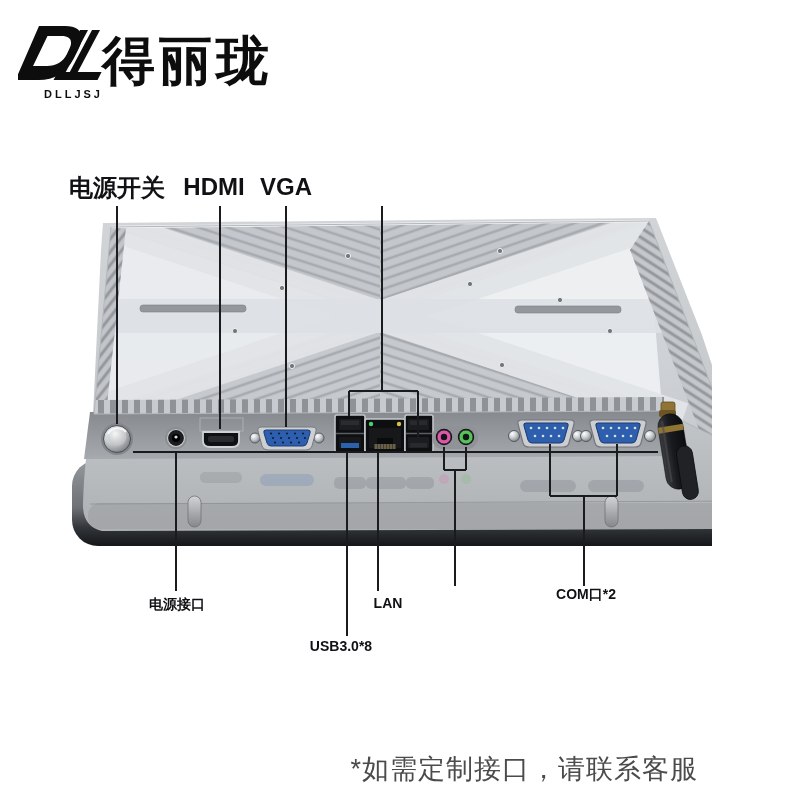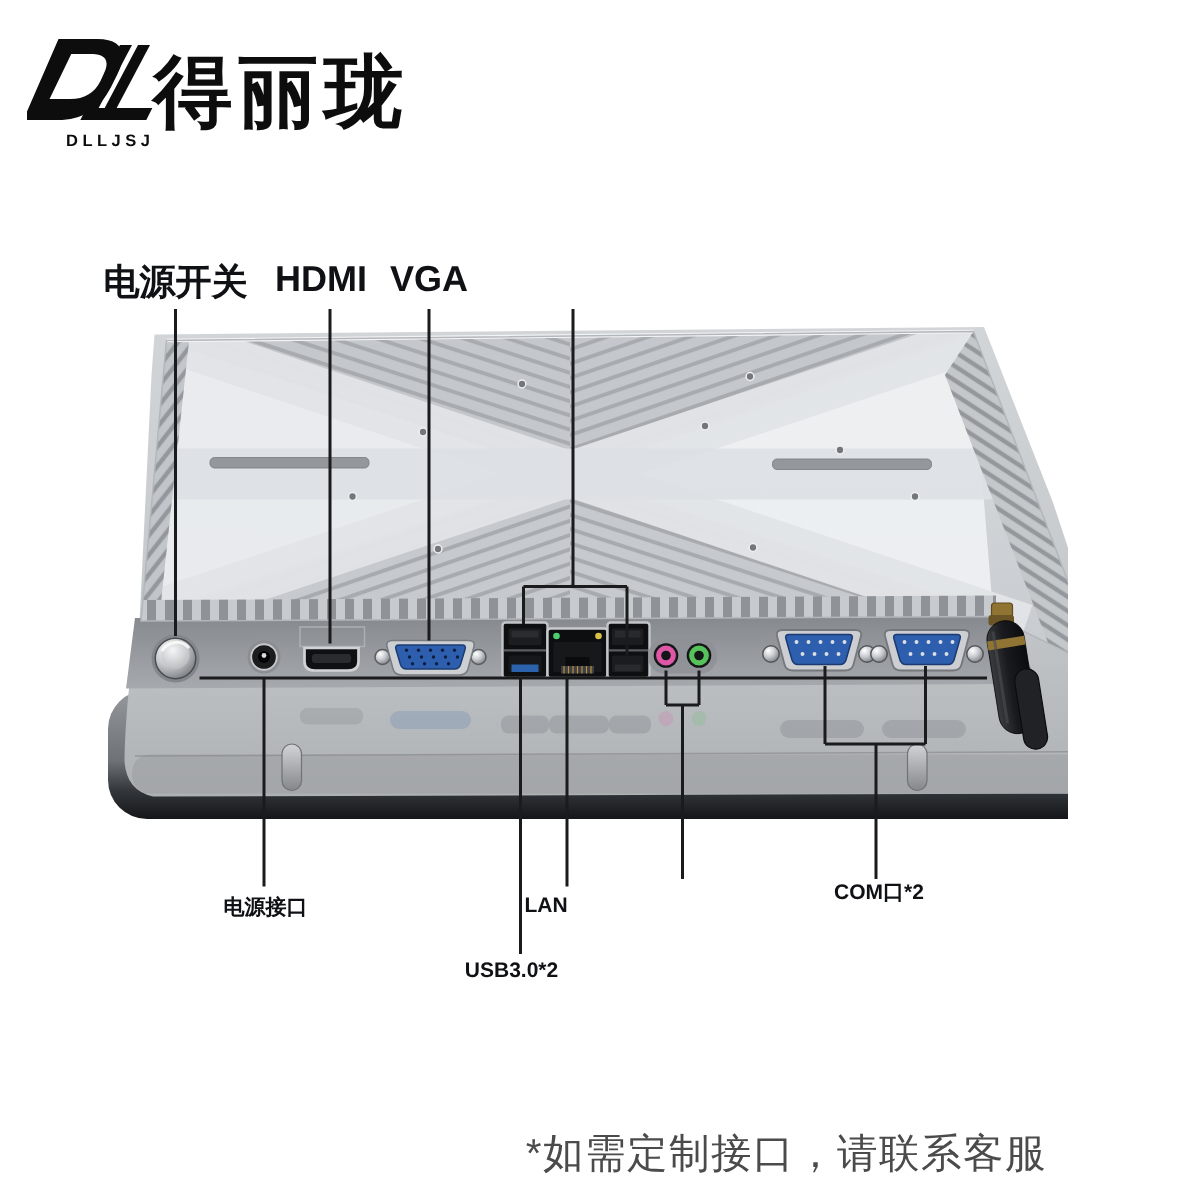--- a/index.html
+++ b/index.html
@@ -343,19 +343,19 @@
     </svg>
     <div class="logo-sub">DLLJSJ</div>
     <div class="logo-name">得丽珑</div>
   </div>
 
   <div class="lbl top" style="left:117px;top:172px">电源开关</div>
   <div class="lbl top" style="left:214px;top:173px">HDMI</div>
   <div class="lbl top" style="left:286px;top:173px">VGA</div>
 
   <div class="lbl bot" style="left:177px;top:596px">电源接口</div>
-  <div class="lbl bot" style="left:341px;top:638px">USB3.0*2</div>
-  <div class="lbl bot" style="left:364px;top:595px">LAN</div>
+  <div class="lbl bot" style="left:341px;top:638px">USB3.0*8</div>
+  <div class="lbl bot" style="left:388px;top:595px">LAN</div>
   <div class="lbl bot" style="left:586px;top:586px">COM口*2</div>
 
   <div class="footnote">*如需定制接口，请联系客服</div>
 
 </div>
 
 </body></html>

